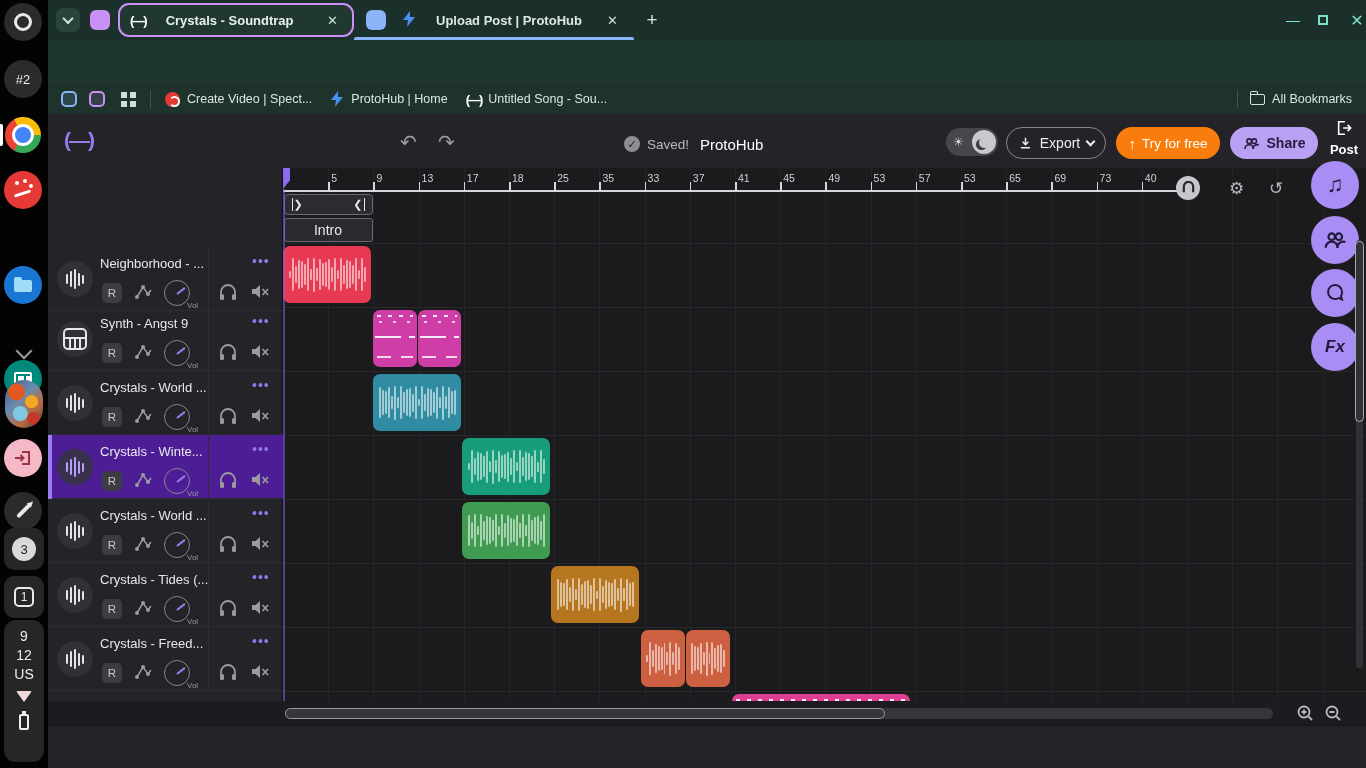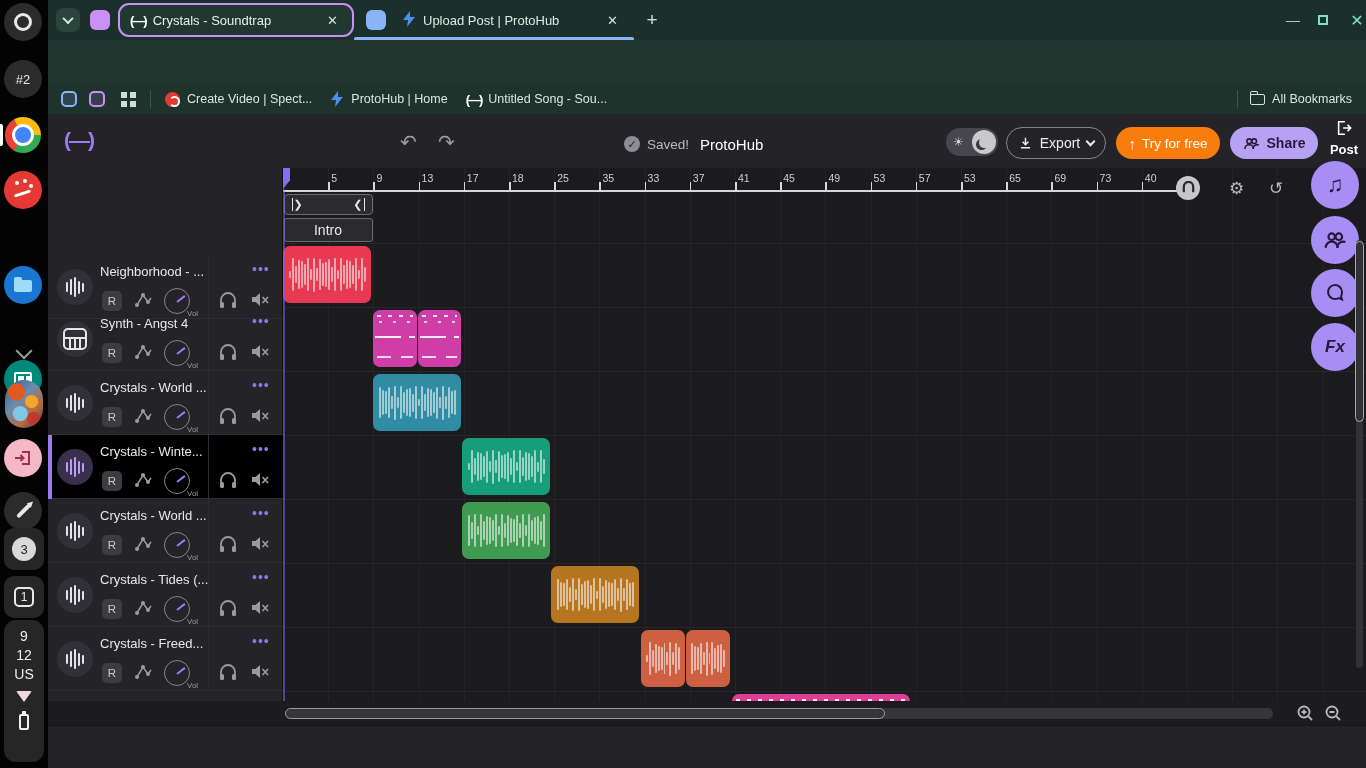--- a/index.html
+++ b/index.html
@@ -59,21 +59,21 @@
   
   #browser { position:absolute; left:48px; top:0; width:1318px; height:768px; background:#1f362f; }
   #tabstrip { position:absolute; left:0; top:0; width:1318px; height:40px; background:#1b302a; }
   .tsearch { position:absolute; left:8px; top:8px; width:24px; height:24px; border-radius:7px; background:#2a443c;
     display:flex; align-items:center; justify-content:center; }
   .tsearch i { width:8px; height:8px; border-left:2px solid #cfe3db; border-bottom:2px solid #cfe3db; transform:rotate(-45deg) translate(1px,-1px); }
   .group-chip { position:absolute; top:10px; width:20px; height:20px; border-radius:6px; }
   #tab1 { position:absolute; left:70px; top:3px; width:236px; height:34px; border:2px solid #c990f5; border-radius:11px;
     background:#20382f; display:flex; align-items:center; padding:0 10px; color:#e8f0ec; font-size:13px; }
   .st-glyph { color:#fff; font-weight:bold; letter-spacing:-2px; font-size:13px; white-space:nowrap; }
-  .tab-title { margin-left:7px; flex:1; white-space:nowrap; overflow:hidden; }
+  .tab-title { margin-left:20px; flex:1; white-space:nowrap; overflow:hidden;font-weight:bold; }
   .tab-x { color:#cfe3db; font-size:13px; padding:2px 4px; }
   #tab2 { position:absolute; left:306px; top:3px; width:280px; height:34px; display:flex; align-items:center; padding:0 12px;
     color:#dde8e3; font-size:13px; }
   #tab2-underline { position:absolute; left:306px; top:37px; width:280px; height:3px; background:#8ab4f8; border-radius:2px 2px 0 0; }
   .bolt-svg { width:14px; height:16px; }
   #newtab-btn { position:absolute; left:592px; top:8px; width:24px; height:24px; color:#cfe3db; font-size:19px;
     display:flex; align-items:center; justify-content:center; }
   .winctl { position:absolute; top:7px; width:26px; height:26px; color:#7fe0c8; font-size:14px; display:flex; align-items:center; justify-content:center; }
   .restore-box { width:10px; height:10px; border:2px solid #7fe0c8; position:relative; background:#1b302a; }
   .restore-box::before { content:""; position:absolute; left:2px; top:-5px; width:10px; height:10px; border:2px solid #7fe0c8; z-index:-1; }
@@ -125,21 +125,21 @@
   #try-btn { position:absolute; left:1068px; top:127px; width:104px; height:32px; background:#f87d0c; border-radius:17px;
     display:flex; align-items:center; justify-content:center; gap:6px; color:#fff; font-size:13.5px; }
   #share-btn { position:absolute; left:1182px; top:127px; width:88px; height:32px; background:#b8a1f2; border-radius:17px;
     display:flex; align-items:center; justify-content:center; gap:7px; color:#241a3d; font-size:14px; font-weight:bold; }
   #exit-btn { position:absolute; left:1274px; top:120px; width:44px; text-align:center; color:#fff; }
   #exit-btn .lbl { font-size:13px; font-weight:bold; margin-top:2px; }
 
   
   #track-panel { position:absolute; left:0; top:168px; width:235px; height:533px; background:#232328; border-right:1px solid #101012; }
   .trow { position:absolute; left:0; width:235px; height:64px; border-bottom:1px solid #2c2c31; }
-  .trow.sel { background:#000000; }
+  .trow.sel { background:#4c1d95; }
   .selbar { position:absolute; left:0; top:0; width:4px; height:64px; background:#9b7bf0; }
   .ticon { position:absolute; left:9px; top:14px; width:36px; height:36px; border-radius:50%; background:#303036;
     display:flex; align-items:center; justify-content:center; gap:1.5px; }
   .trow.sel .ticon { background:#38304c; }
   .wbar { width:2.5px; background:#e4e4e8; border-radius:1px; }
   .trow.sel .wbar { background:#b59df8; }
   .tname { position:absolute; left:52px; top:9px; color:#e9e9ec; font-size:13px; white-space:nowrap; max-width:150px; overflow:hidden; }
   .tmenu { position:absolute; left:204px; top:6px; color:#8f78e8; font-size:14px; letter-spacing:1px; }
   .rbtn { position:absolute; left:54px; top:36px; width:20px; height:20px; border-radius:5px; background:#3c3c42;
     color:#c9c9ce; font-size:11.5px; display:flex; align-items:center; justify-content:center; }
@@ -400,21 +400,21 @@
     <div id="exit-btn">
       <svg width="16" height="16" viewBox="0 0 18 18">
         <path d="M10 2H3v14h7" fill="none" stroke="#fff" stroke-width="1.8"></path>
         <path d="M8 9h8M13 5.5 16.5 9 13 12.5" fill="none" stroke="#fff" stroke-width="1.8"></path>
       </svg>
       <div class="lbl">Post</div>
     </div>
 
     <div id="track-panel">
       <div id="track-rows" style="position:absolute;left:0;top:75px;width:235px">
-          <div class="trow" style="top: 12px;">
+          <div class="trow" style="top: 4px;">
 
     <div class="ticon">
       <span class="wbar" style="height:10px"></span>
               <span class="wbar" style="height:16px"></span>
               <span class="wbar" style="height:20px"></span>
               <span class="wbar" style="height:13px"></span>
               <span class="wbar" style="height:9px"></span>
     </div>
     <div class="tname">Neighborhood - ...</div>
     <div class="tmenu">•••</div>
@@ -442,21 +442,21 @@
           </div>
           <div class="trow" style="top: 64px;">
 
     <div class="ticon">
       <svg width="26" height="26" viewBox="0 0 26 26">
  <rect x="2" y="3" width="22" height="20" rx="4" fill="none" stroke="#e6e6ea" stroke-width="2"></rect>
  <path d="M8 13v9M13 13v9M18 13v9" stroke="#e6e6ea" stroke-width="2"></path>
                 <path d="M2 12h22" stroke="#e6e6ea" stroke-width="2"></path>
               </svg>
     </div>
-    <div class="tname">Synth - Angst 4</div>
+    <div class="tname">Synth - Angst 9</div>
     <div class="tmenu">•••</div>
     <div class="rbtn">R</div>
     <div class="auto"><svg width="20" height="18" viewBox="0 0 20 18">
  <path d="M3 14 9 4l5 7 3-4" fill="none" stroke="#9a9aa0" stroke-width="1.5"></path>
  <circle cx="3" cy="14" r="2" fill="#9a9aa0"></circle>
                 <circle cx="9" cy="4" r="2" fill="#9a9aa0"></circle>
                 <circle cx="14" cy="11" r="2" fill="#9a9aa0"></circle>
               </svg></div>
     <div class="knob">
       <span class="needle"></span>

